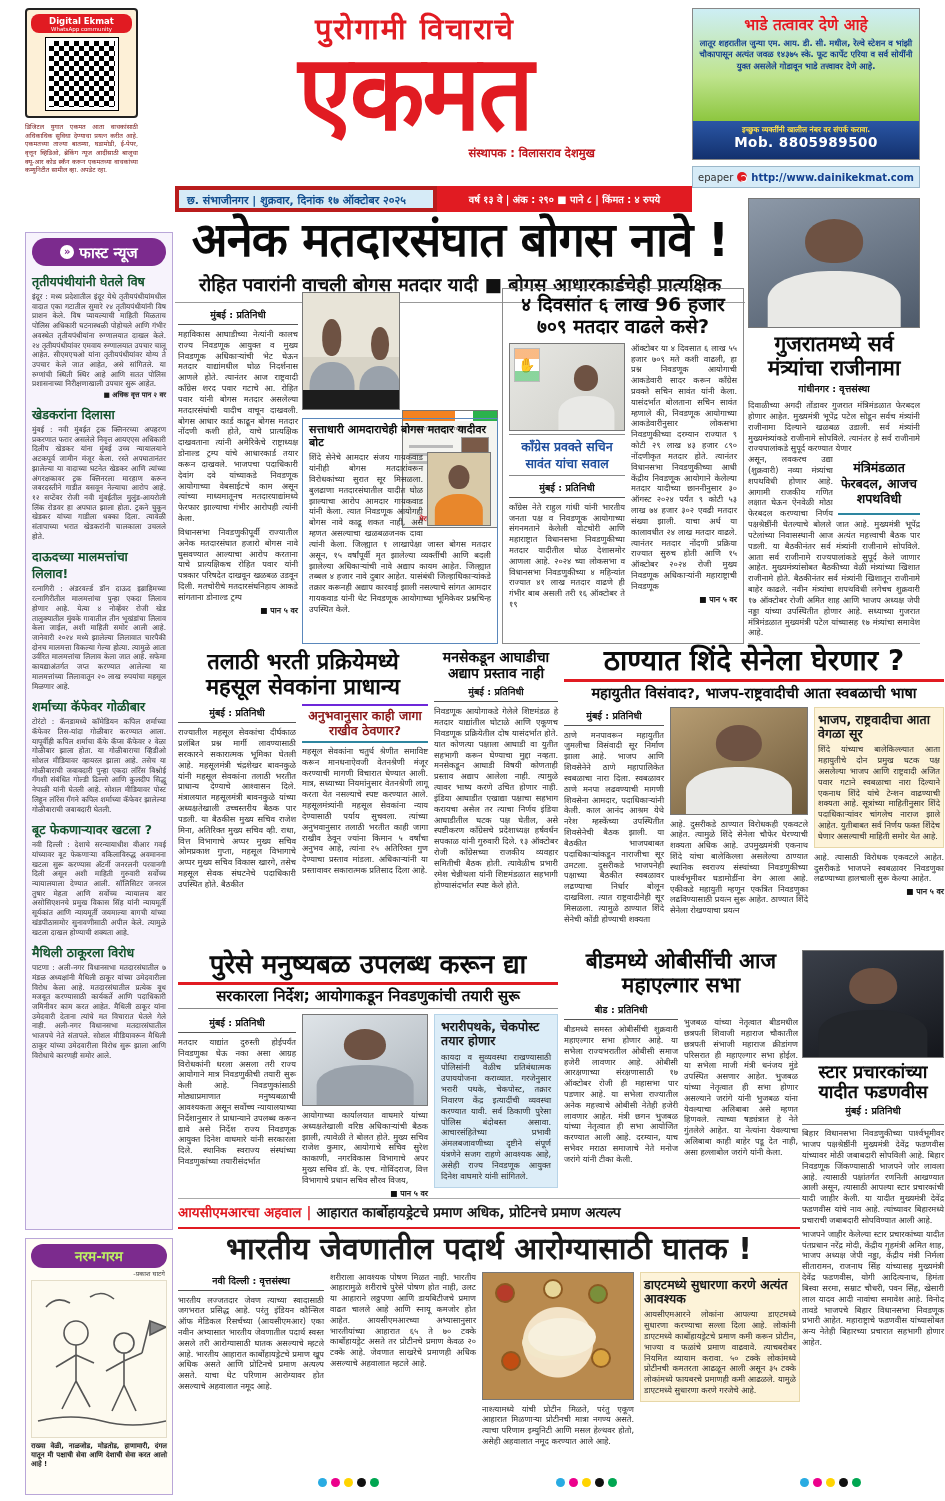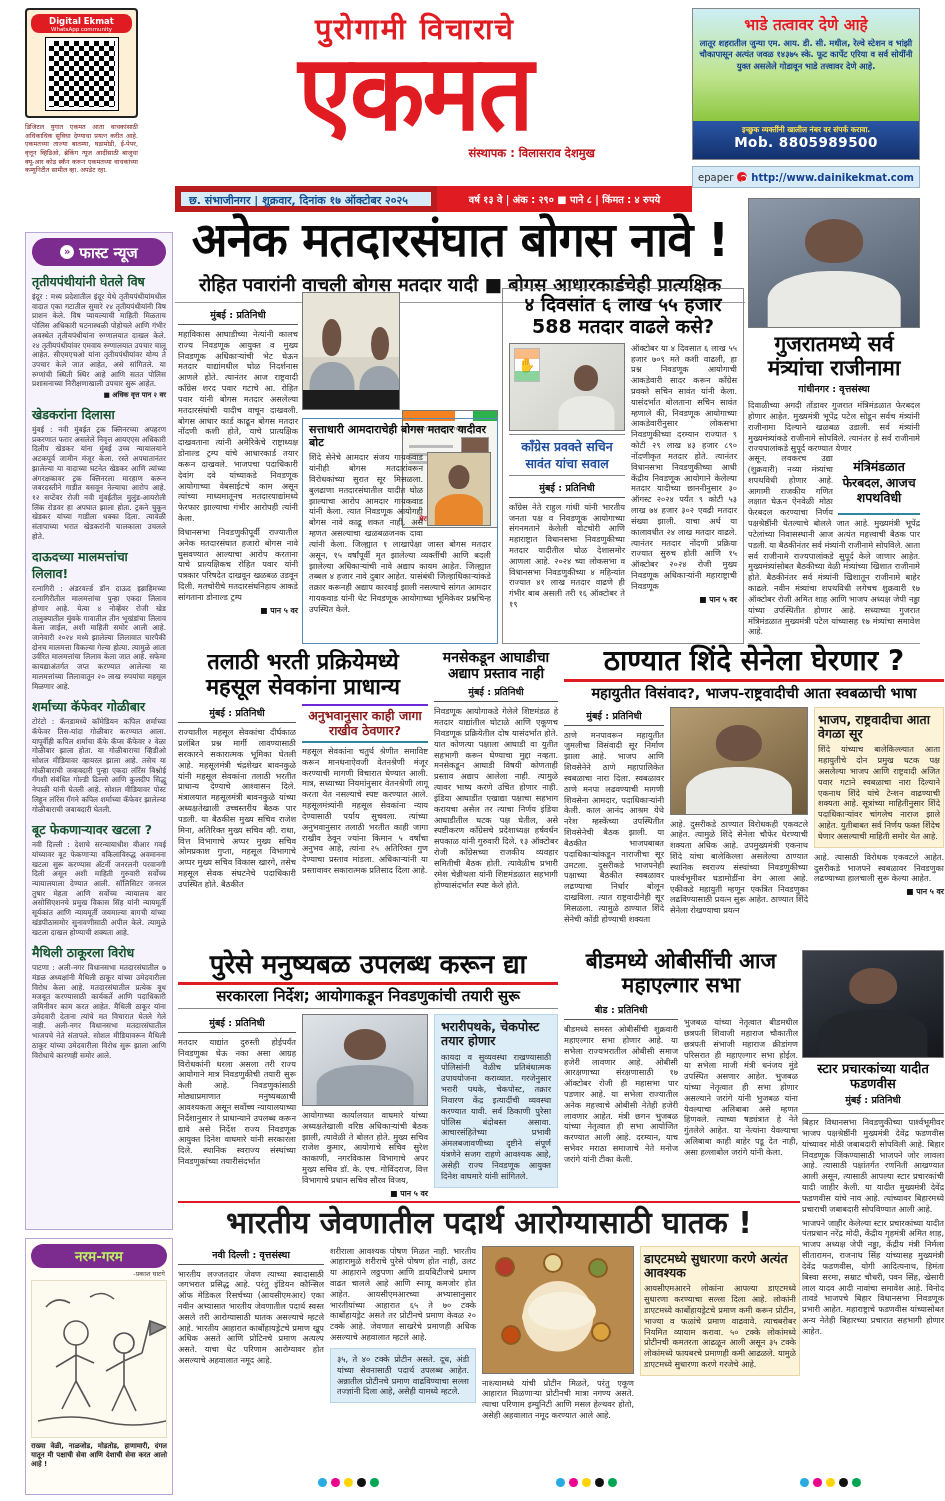--- a/index.html
+++ b/index.html
@@ -44,21 +44,21 @@
 
   .epaper { background:#d6ebf7; border:1px solid #9bb7c9; width:228px; height:22px; display:flex;
             align-items:center; justify-content:center; gap:4px; font-size:10px; color:#333; }
   .epaper b { color:#14408f; }
   .ep-ico { width:10px; height:10px; border-radius:50%; background:#e11b22; display:inline-block; position:relative; }
   .ep-ico::after{ content:""; position:absolute; left:2.5px; top:2.5px; width:5px; height:5px; border:1.4px solid #fff; border-radius:50%; border-left-color:transparent; }
 
   
   .dateline { display:flex; width:517px; height:26px; }
   .date-left { background:#d6ebf7; color:#14508f; font-weight:bold; font-size:11px; flex:0 0 262px;
-               display:flex; align-items:center; padding-left:8px; border:6px solid #b91c1c; }
+               display:flex; align-items:center; padding-left:8px; border:4px solid #b91c1c; }
   .date-right { background:#e11b22; color:#fff; font-weight:bold; font-size:9.8px; flex:1;
                display:flex; align-items:center; justify-content:center; }
 
   
   .lead-head { font-size:47px; font-weight:800; color:#0a0a0a; text-align:center; line-height:1.02; letter-spacing:-1px; }
   .lead-sub { font-size:18.5px; font-weight:800; color:#111; text-align:center; margin-top:7px; }
 
   
   .fast { border:1.5px solid #b9a6d8; background:#f7f3fc; width:148px; padding:5px 6px; }
   .fast-head { background:#7c2b8e; border-radius:14px; color:#fff; font-weight:800; font-size:15px;
@@ -234,21 +234,21 @@
     <span style="position:absolute; left:0; bottom:4px; width:100%; text-align:center; font-size:7px; font-weight:bold; color:#c0161c;">मेरा आधार, मेरी पहचान</span>
   </div>
 
   <div class="abs box-blue" style="left:302px; top:418px; width:196px; height:226px;">
     <div class="inner-head">सत्ताधारी आमदाराचेही बोगस मतदार यादीवर बोट</div>
     <div class="photo person saffron" style="float:right; width:64px; height:74px; margin:3px 0 2px 4px; background:#d8c9a8;"></div>
     <div class="body-txt" style="margin-top:3px;">शिंदे सेनेचे आमदार संजय गायकवाड यांनीही बोगस मतदारांवरून विरोधकांच्या सुरात सूर मिसळला. बुलढाणा मतदारसंघातील यादीत घोळ झाल्याचा आरोप आमदार गायकवाड यांनी केला. त्यात निवडणूक आयोगही बोगस नावे काढू शकत नाही, असे म्हणत असल्याचा खळबळजनक दावा त्यांनी केला. जिल्ह्यात १ लाखापेक्षा जास्त बोगस मतदार असून, १५ वर्षांपूर्वी मृत झालेल्या व्यक्तींची आणि बदली झालेल्या अधिकाऱ्यांची नावे अद्याप कायम आहेत. जिल्ह्यात तब्बल ४ हजार नावे दुबार आहेत. यासंबंधी जिल्हाधिकाऱ्यांकडे तक्रार करूनही अद्याप कारवाई झाली नसल्याचे सांगत आमदार गायकवाड यांनी थेट निवडणूक आयोगाच्या भूमिकेवर प्रश्नचिन्ह उपस्थित केले.</div>
   </div>
 
   <div class="abs box-gray" style="left:502px; top:288px; width:242px; height:356px;">
-    <div class="inner-head" style="font-size:19px; text-align:center;">४ दिवसांत ६ लाख ५५ हजार 588  मतदार वाढले कसे?</div>
+    <div class="inner-head" style="font-size:19px; text-align:center;">४ दिवसांत ६ लाख 96 हजार ७०९  मतदार वाढले कसे?</div>
     <div class="col2wrap" style="margin-top:5px;">
       <div style="flex:0 0 116px;">
         <div class="photo" style="width:116px; height:88px; background:linear-gradient(135deg,#e7e7e3,#cfcfc9);">
           <span class="cong">✋</span>
           <span class="person white" style="position:absolute; right:2%; top:10%; width:62%; height:90%;"></span>
         </div>
         <div class="caption-blue">काँग्रेस प्रवक्ते सचिन सावंत यांचा सवाल</div>
         <span class="byline">मुंबई : प्रतिनिधी</span>
         <div class="body-txt">काँग्रेस नेते राहुल गांधी यांनी भारतीय जनता पक्ष व निवडणूक आयोगाच्या संगनमताने केलेली वोटचोरी आणि महाराष्ट्रात विधानसभा निवडणुकीच्या मतदार यादीतील घोळ देशासमोर आणला आहे. २०२४ च्या लोकसभा व विधानसभा निवडणुकीच्या ४ महिन्यांत राज्यात ४१ लाख मतदार वाढणे ही गंभीर बाब असली तरी १६ ऑक्टोबर ते १९</div>
       </div>
@@ -257,21 +257,21 @@
         <span class="jump">■ पान ५ वर</span>
       </div>
     </div>
   </div>
 
   <div class="abs" style="left:748px; top:198px; width:172px;">
     <div class="photo person white" style="width:172px; height:130px; background:linear-gradient(160deg,#8d99a8,#4e5a6a);"></div>
     <div class="art-head" style="font-size:21px; margin-top:5px;">गुजरातमध्ये सर्व मंत्र्यांचा राजीनामा</div>
     <span class="byline" style="border-bottom:none; margin-bottom:2px;">गांधीनगर : वृत्तसंस्था</span>
     <div class="body-txt">दिवाळीच्या अगदी तोंडावर गुजरात मंत्रिमंडळात फेरबदल होणार आहेत. मुख्यमंत्री भूपेंद्र पटेल सोडून सर्वच मंत्र्यांनी राजीनामा दिल्याने खळबळ उडाली. सर्व मंत्र्यांनी मुख्यमंत्र्यांकडे राजीनामे सोपविले. त्यानंतर हे सर्व राजीनामे राज्यपालांकडे सुपूर्द करण्यात येणार</div>
-    <div style="overflow:hidden;font-family:Liberation Serif, serif;">
+    <div style="overflow:hidden;">
       <div class="quote-inset">मंत्रिमंडळात फेरबदल, आजच शपथविधी</div>
       <div class="body-txt">असून, लवकरच उद्या (शुक्रवारी) नव्या मंत्र्यांचा शपथविधी होणार आहे. आगामी राजकीय गणित लक्षात घेऊन ऐनवेळी मोठा फेरबदल करण्याचा निर्णय पक्षश्रेष्ठींनी घेतल्याचे बोलले जात आहे. मुख्यमंत्री भूपेंद्र पटेलांच्या निवासस्थानी आज अत्यंत महत्त्वाची बैठक पार पडली. या बैठकीनंतर सर्व मंत्र्यांनी राजीनामे सोपविले. आता सर्व राजीनामे राज्यपालांकडे सुपूर्द केले जाणार आहेत. मुख्यमंत्र्यांसोबत बैठकीच्या वेळी मंत्र्यांच्या खिशात राजीनामे होते. बैठकीनंतर सर्व मंत्र्यांनी खिशातून राजीनामे बाहेर काढले. नवीन मंत्र्यांचा शपथविधी लगेचच शुक्रवारी १७ ऑक्टोबर रोजी अमित शाह आणि भाजप अध्यक्ष जेपी नड्डा यांच्या उपस्थितीत होणार आहे. सध्याच्या गुजरात मंत्रिमंडळात मुख्यमंत्री पटेल यांच्यासह १७ मंत्र्यांचा समावेश आहे.</div>
     </div>
     <div class="rule-thin" style="margin-top:5px;"></div>
   </div>
 
   <div class="abs" style="left:178px; top:650px; width:250px;">
     <div class="art-head" style="font-size:22px;">तलाठी भरती प्रक्रियेमध्ये महसूल सेवकांना प्राधान्य</div>
     <div class="col2wrap" style="margin-top:5px;">
       <div style="flex:0 0 118px;">
@@ -346,39 +346,39 @@
         <div class="body-txt">बीडमध्ये समस्त ओबीसींची शुक्रवारी महाएल्गार सभा होणार आहे. या सभेला राज्यभरातील ओबीसी समाज हजेरी लावणार आहे. ओबीसी आरक्षणाच्या संरक्षणासाठी १७ ऑक्टोबर रोजी ही महासभा पार पडणार आहे. या सभेला राज्यातील अनेक महत्त्वाचे ओबीसी नेतेही हजेरी लावणार आहेत. मंत्री छगन भुजबळ यांच्या नेतृत्वात ही सभा आयोजित करण्यात आली आहे. दरम्यान, याच सभेवर मराठा समाजाचे नेते मनोज जरांगे यांनी टीका केली.</div>
       </div>
       <div style="flex:1;">
         <div class="body-txt" style="margin-top:16px;">भुजबळ यांच्या नेतृत्वात बीडमधील छत्रपती शिवाजी महाराज चौकातील छत्रपती संभाजी महाराज क्रीडांगण परिसरात ही महाएल्गार सभा होईल. या सभेला माजी मंत्री धनंजय मुंडे उपस्थित असणार आहेत. भुजबळ यांच्या नेतृत्वात ही सभा होणार असल्याने जरांगे यांनी भुजबळ यांना येवल्याचा अलिबाबा असे म्हणत हिणवले. त्याच्या षड्यंत्रात हे नेते गुंतलेले आहेत. या नेत्यांना येवल्याचा अलिबाबा काही बाहेर पडू देत नाही, असा हल्लाबोल जरांगे यांनी केला.</div>
       </div>
     </div>
   </div>
 
   <div class="abs" style="left:802px; top:950px; width:142px;">
     <div class="photo person dark" style="width:142px; height:108px; background:linear-gradient(160deg,#3a3f49,#14161b);"></div>
-    <div class="art-head" style="font-size:13px; margin-top:4px;">स्टार प्रचारकांच्या यादीत फडणवीस</div>
+    <div class="art-head" style="font-size:18px; margin-top:4px;">स्टार प्रचारकांच्या यादीत फडणवीस</div>
     <span class="byline" style="border-bottom:none;">मुंबई : प्रतिनिधी</span>
     <div class="body-txt" style="border-top:1px solid #777; padding-top:3px;">बिहार विधानसभा निवडणुकीच्या पार्श्वभूमीवर भाजप पक्षश्रेष्ठींनी मुख्यमंत्री देवेंद्र फडणवीस यांच्यावर मोठी जबाबदारी सोपविली आहे. बिहार निवडणूक जिंकण्यासाठी भाजपने जोर लावला आहे. त्यासाठी पक्षांतर्गत रणनिती आखण्यात आली असून, त्यासाठी आपल्या स्टार प्रचारकांची यादी जाहीर केली. या यादीत मुख्यमंत्री देवेंद्र फडणवीस यांचे नाव आहे. त्यांच्यावर बिहारमध्ये प्रचाराची जबाबदारी सोपविण्यात आली आहे.</div>
     <div class="body-txt" style="margin-top:3px;">भाजपने जाहीर केलेल्या स्टार प्रचारकांच्या यादीत पंतप्रधान नरेंद्र मोदी, केंद्रीय गृहमंत्री अमित शाह, भाजप अध्यक्ष जेपी नड्डा, केंद्रीय मंत्री निर्मला सीतारामन, राजनाथ सिंह यांच्यासह मुख्यमंत्री देवेंद्र फडणवीस, योगी आदित्यनाथ, हिमंता बिस्वा सरमा, सम्राट चौधरी, पवन सिंह, खेसारी लाल यादव आदी नावांचा समावेश आहे. विनोद तावडे भाजपचे बिहार विधानसभा निवडणूक प्रभारी आहेत. महाराष्ट्राचे फडणवीस यांच्यासोबत अन्य नेतेही बिहारच्या प्रचारात सहभागी होणार आहेत.</div>
   </div>
 
   <div class="abs" style="left:178px; top:1198px; width:622px;">
+    <div class="kicker-row">
+      <span class="kicker-red">आयसीएमआरचा अहवाल</span><span class="kicker-sep">|</span><span>आहारात कार्बोहायड्रेटचे प्रमाण अधिक, प्रोटिनचे प्रमाण अत्यल्प</span>
+    </div>
     <div class="rule-red" style="height:2px;"></div>
     <div class="food-head">भारतीय जेवणातील पदार्थ आरोग्यासाठी घातक !</div>
     <div class="col2wrap" style="margin-top:7px;">
       <div style="flex:0 0 146px;">
         <span class="byline">नवी दिल्ली : वृत्तसंस्था</span>
         <div class="body-txt">भारतीय लज्जतदार जेवण त्याच्या स्वादासाठी जगभरात प्रसिद्ध आहे. परंतु इंडियन कौन्सिल ऑफ मेडिकल रिसर्चच्या (आयसीएमआर) एका नवीन अभ्यासात भारतीय जेवणातील पदार्थ स्वस्त असले तरी आरोग्यासाठी घातक असल्याचे म्हटले आहे. भारतीय आहारात कार्बोहायड्रेटचे प्रमाण खूप अधिक असते आणि प्रोटिनचे प्रमाण अत्यल्प असते. याचा थेट परिणाम आरोग्यावर होत असल्याचे अहवालात नमूद आहे.</div>
       </div>
       <div style="flex:0 0 146px;">
         <div class="body-txt">शरीराला आवश्यक पोषण मिळत नाही. भारतीय आहारामुळे शरीराचे पुरेसे पोषण होत नाही, उलट या आहाराने लठ्ठपणा आणि डायबिटीजचे प्रमाण वाढत चालले आहे आणि स्नायू कमजोर होत आहेत. आयसीएमआरच्या अभ्यासानुसार भारतीयांच्या आहारात ६५ ते ७० टक्के कार्बोहायड्रेट असते तर प्रोटीनचे प्रमाण केवळ २० टक्के आहे. जेवणात साखरेचे प्रमाणही अधिक असल्याचे अहवालात म्हटले आहे.</div>
-        <div class="blue-box" style="margin-top:5px;">
-          <div class="body-txt">३५, ते ४० टक्के प्रोटीन असते. दूध, अंडी यांच्या सेवनासाठी पदार्थ उपलब्ध आहेत. अन्नातील प्रोटीनचे प्रमाण वाढविण्याचा सल्ला तज्ज्ञांनी दिला आहे, असेही यामध्ये म्हटले.</div>
-        </div>
       </div>
       <div style="flex:0 0 152px;">
         <div class="photo thali" style="width:152px; height:128px;">
           <i></i>
             <i></i>
             <i></i>
             <i></i>
             <i></i>
             <em></em>
         </div>

